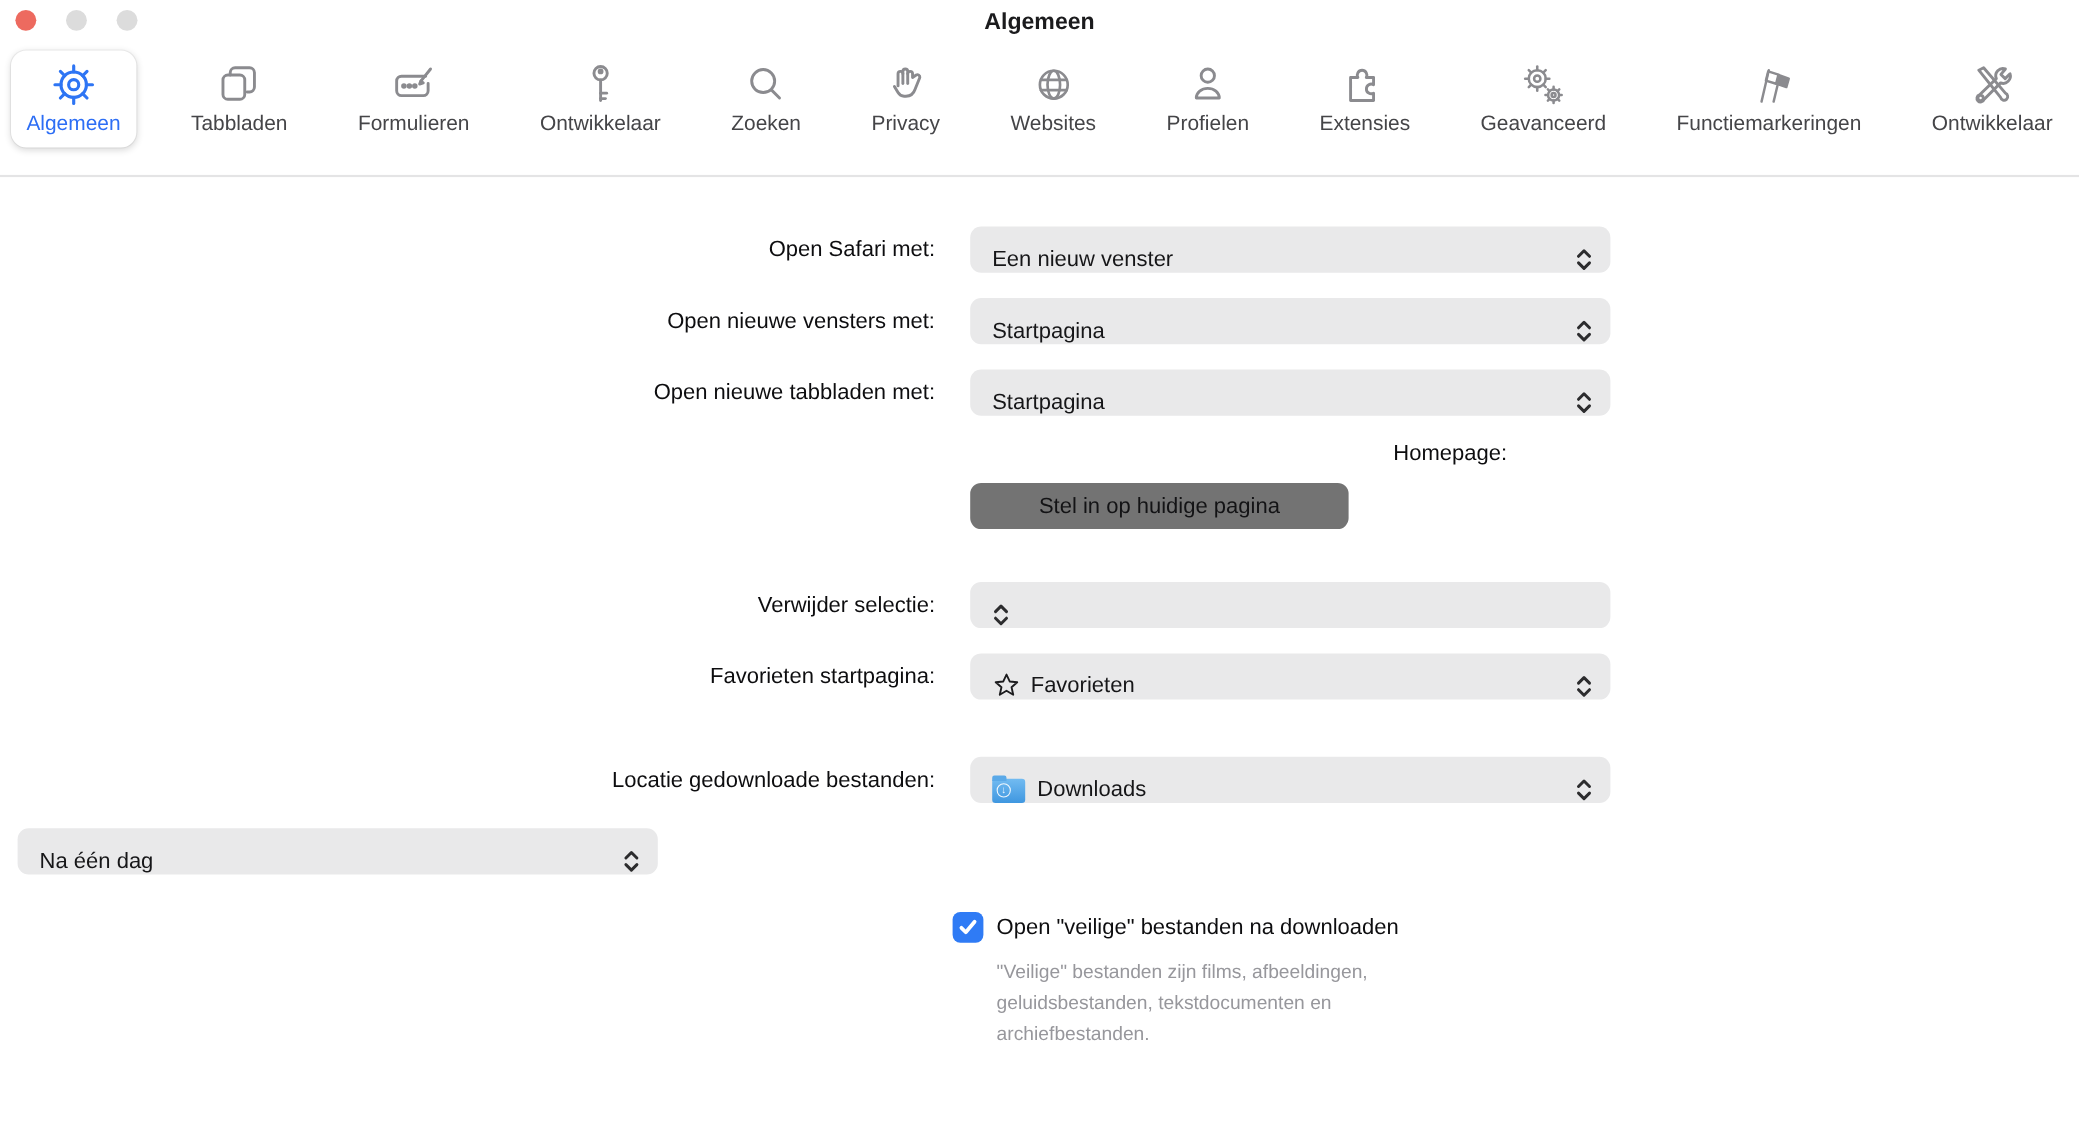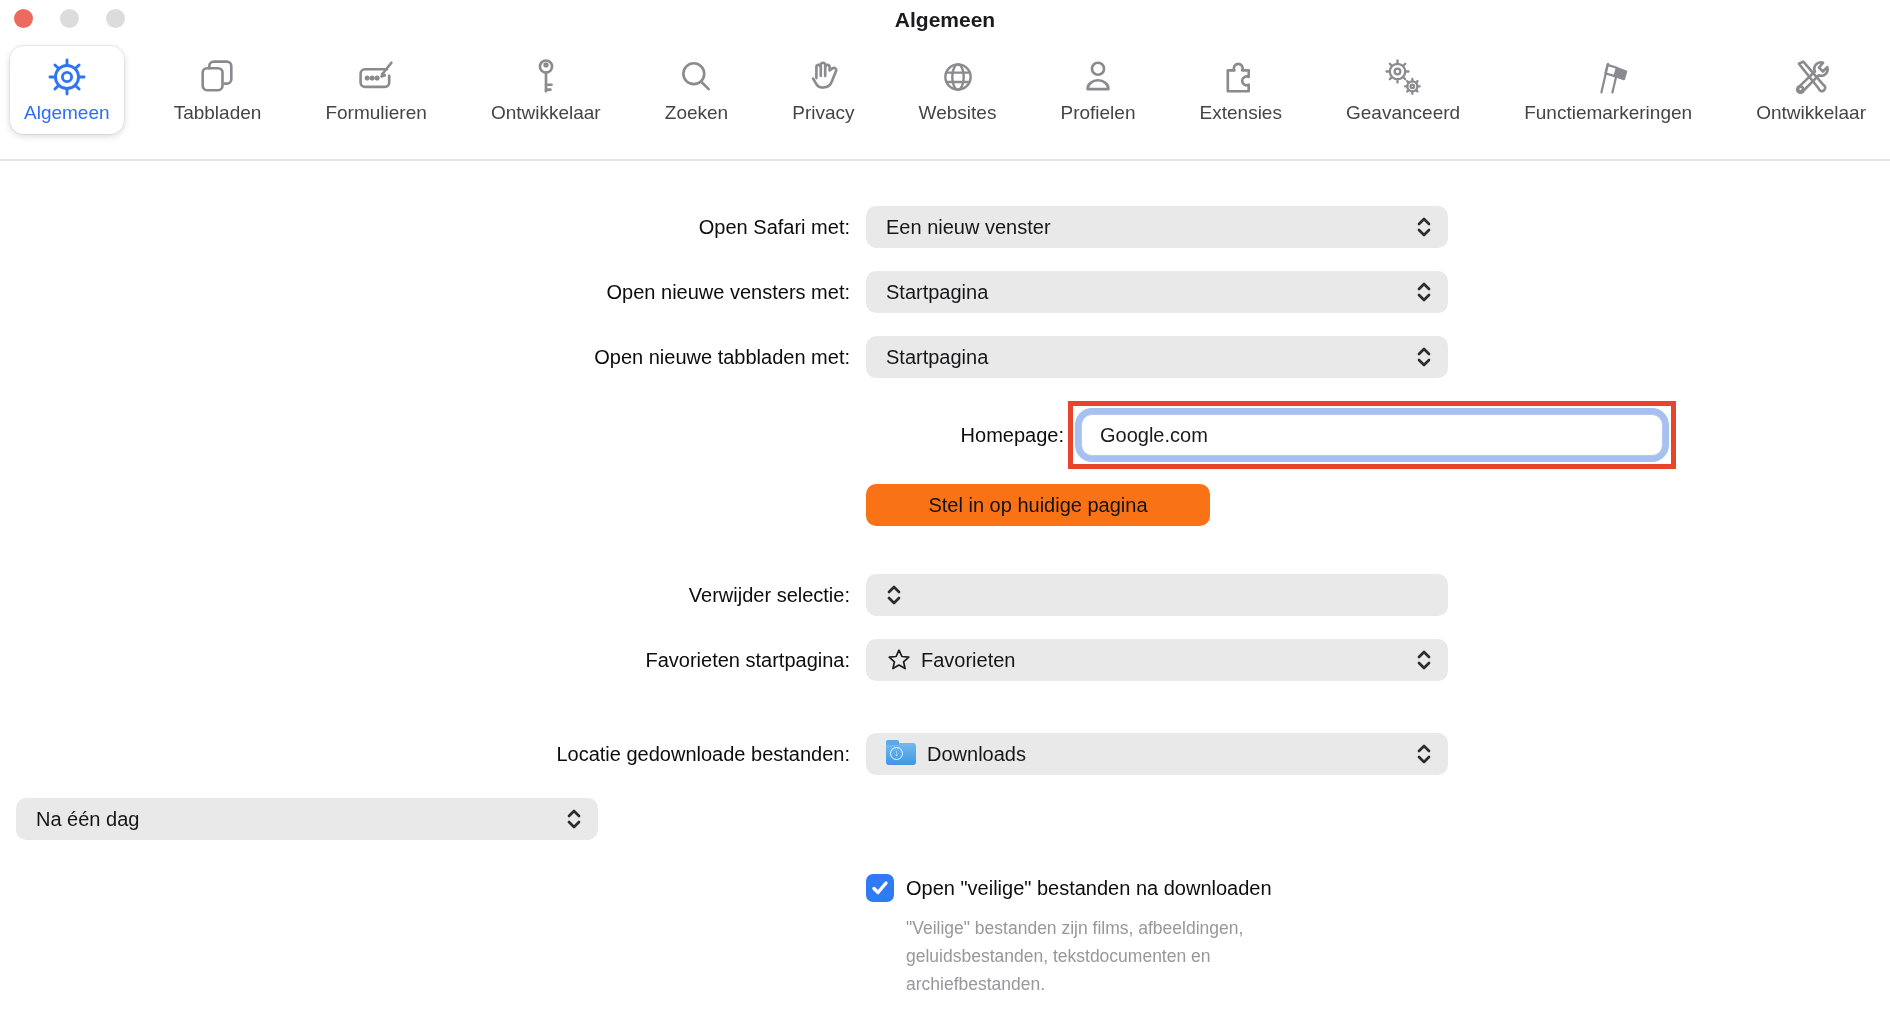--- a/index.html
+++ b/index.html
@@ -25,38 +25,38 @@
   .tb-item.selected { background:#ffffff;
                       box-shadow:0 0 0 1px rgba(0,0,0,0.05), 0 2px 7px rgba(0,0,0,0.16); }
   .tb-item.selected .lbl { color:#2d6ef5; }
   svg.tbsvg { stroke:#8b8b8f; fill:none; stroke-width:2.4; stroke-linecap:round; stroke-linejoin:round; }
   .selected svg.tbsvg { stroke:#2e75f4; }
 
   .separator { height:2px; background:#e4e4e5; margin-top:17px; }
 
   
   .content { position:relative; padding-top:45px; height:815px; }
-  .row { display:flex; align-items:center; margin-bottom:23px; }
+  .row { display:flex; align-items:center; margin-bottom:23px;gap:16px; }
   .row .flabel { width:850px; text-align:right; font-size:20px; color:#0d0d0f; }
   .ctl { margin-left:16px; }
   .dropdown { width:582px; height:42px; background:#e9e9ea; border-radius:10px;
-              display:flex; align-items:center; padding:0 16px 0 20px;
+              display:flex; align-items:flex-end; padding:0 16px 0 20px;
               font-size:20px; color:#161618; }
   .dropdown .dval { flex:1; display:flex; align-items:center; gap:9px; }
   .chev { flex:0 0 auto; }
 
   
   .row-home { margin-bottom:15px; margin-top:11px;justify-content:center; }
   .red-frame { margin-left:4px; border:5px solid #e8432b; padding:8px; width:608px; }
   .home-input { width:582px; height:42px; border-radius:11px; border:1px solid #b3c8f3;
                 box-shadow:0 0 0 6px #a6c0ef; background:#fff; padding:0 18px;
                 font-size:20px; color:#1a1a1c; font-family:"Liberation Sans", sans-serif; outline:none; }
 
   .btn-row { margin-bottom:48px; }
-  .gbutton { height:42px; min-width:344px; background:#f97316; border:none; border-radius:10px;
+  .gbutton { height:42px; min-width:344px; background:#737373; border:none; border-radius:10px;
              font-size:20px; color:#131315; font-family:"Liberation Sans", sans-serif; padding:0 24px; }
 
   .gap-lg { margin-bottom:52px !important; }
 
   
   .star { width:26px; height:26px; display:inline-flex; }
   .folder { position:relative; width:30px; height:22px; border-radius:3px;
             background:linear-gradient(#72bbf1,#3f97e0); margin-right:2px; }
   .folder::before { content:""; position:absolute; top:-3px; left:0; width:13px; height:5px;
                     background:#5aa9e8; border-radius:2px 2px 0 0; }
@@ -280,23 +280,20 @@
       <span class="dval">Startpagina</span>
       <svg class="chev" width="16" height="24" viewBox="0 0 16 24" fill="none" stroke="#2c2c2e" stroke-width="2.7" stroke-linecap="round" stroke-linejoin="round">
           <path d="M3 9 l5 -5 5 5"></path>
           <path d="M3 15 l5 5 5 -5"></path>
         </svg>
     </div>
   </div>
 
   <div class="row row-home">
     <div class="flabel">Homepage:</div>
-    <div class="ctl red-frame">
-      <input class="home-input" type="text" value="Google.com" style="">
-    </div>
   </div>
 
   <div class="row btn-row">
     <div class="flabel"></div>
     <button class="ctl gbutton">Stel in op huidige pagina</button>
   </div>
 
   <div class="row">
     <div class="flabel">Verwijder selectie:</div>
     <div class="ctl dropdown">

